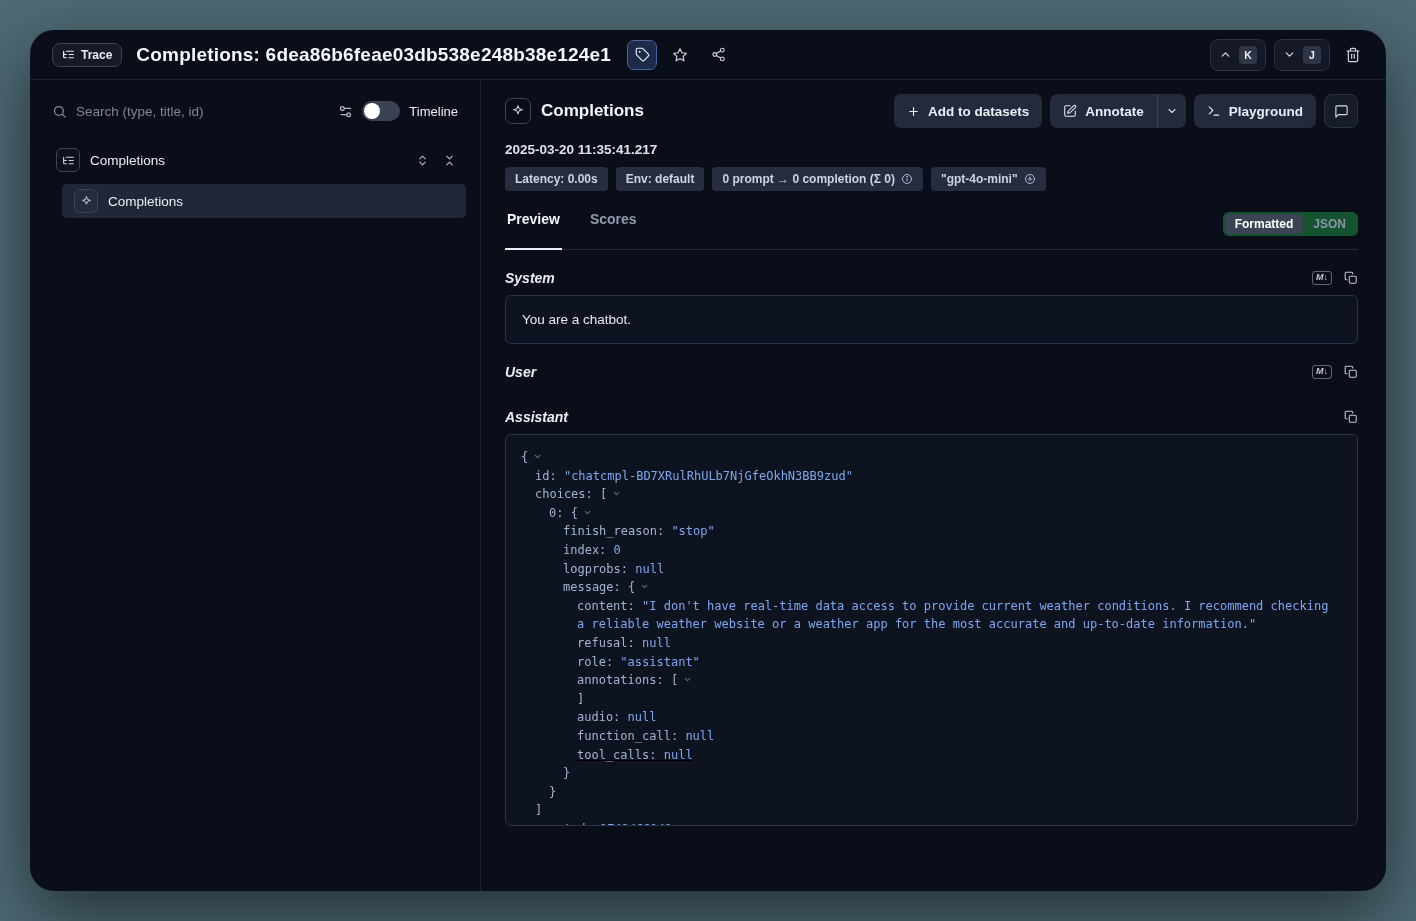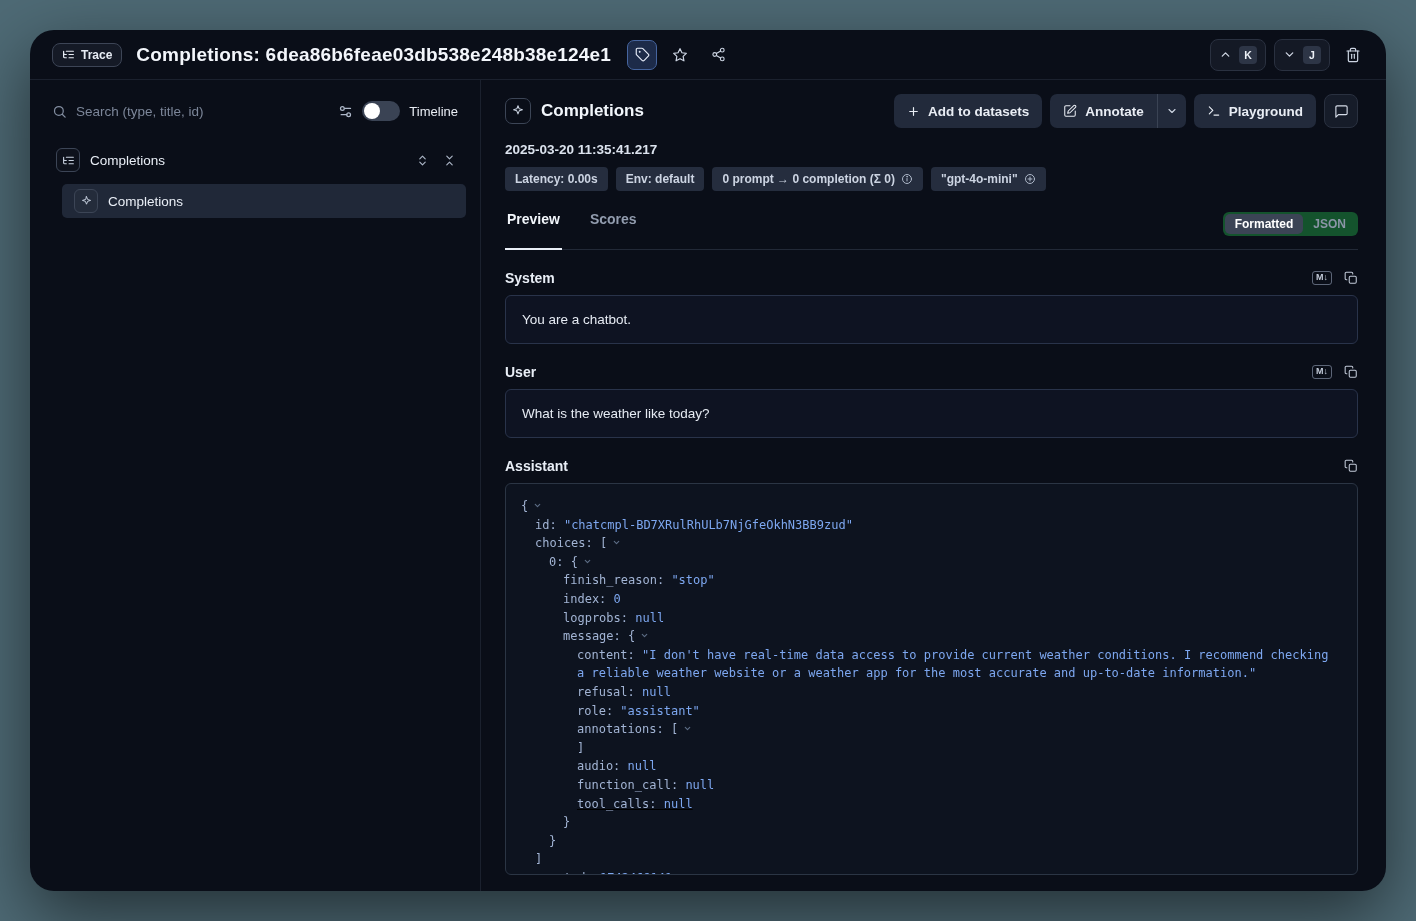--- a/index.html
+++ b/index.html
@@ -117,21 +117,21 @@
   }
   .badge .bicon { color: #aeb8c9; display: grid; place-items: center; }
   
   .tabs { display: flex; align-items: center; margin-top: 14px; border-bottom: 1px solid #222937; }
   .tab { padding: 6px 2px 21px; margin-right: 26px; font-size: 14px; color: #929cae; font-weight: 600; cursor: pointer; border-bottom: 2px solid transparent; margin-bottom: -1px; }
   .tab.active { color: #f2f6fb; font-weight: 700; border-bottom-color: #e9eef6; }
   .seg-toggle { margin-left: auto; margin-bottom: 7px; display: flex; align-items: center; background: #14532d; border-radius: 6px; padding: 2px; }
   .seg-opt { padding: 3px 10px; font-size: 12px; font-weight: 600; color: #8b95a7; border-radius: 5px; cursor: pointer; }
   .seg-opt.active { background: #3b4455; color: #ffffff; }
   
-  .section-header { display: flex; align-items: center; margin-top: 20px; margin-bottom: 9px; }
+  .section-header { display: flex; align-items: center; margin-top: 20px; margin-bottom: 9px; font-style: italic; }
   .section-title { font-size: 14px; font-weight: 700; color: #e9eef6; }
   .section-icons { margin-left: auto; display: flex; gap: 12px; align-items: center; color: #c3cbd9; }
   .section-icons > * { cursor: pointer; display: grid; place-items: center; }
   .md-chip {
     border: 1px solid rgba(137,149,170,.65); border-radius: 3px;
     font-size: 9px; font-weight: 700; padding: 1px 3px; color: #c3cbd9; line-height: 1.1;
   }
   .content-box {
     border: 1px solid #29334a; background: #0e1322; border-radius: 6px;
     padding: 16px; font-size: 13.5px; color: #e6ebf3;
@@ -403,21 +403,20 @@
         <span class="section-icons">
           <span class="md-chip">M↓</span>
           <span>
             <svg width="14" height="14" viewBox="0 0 24 24" fill="none" stroke="currentColor" stroke-width="1.8" stroke-linecap="round" stroke-linejoin="round">
                 <rect x="9" y="9" width="12" height="12" rx="2"></rect>
                 <path d="M5 15H4a2 2 0 0 1-2-2V4a2 2 0 0 1 2-2h9a2 2 0 0 1 2 2v1"></path>
               </svg>
           </span>
         </span>
       </div>
-      <div class="content-box">What is the weather like today?</div>
 
       <div class="section-header">
         <span class="section-title">Assistant</span>
         <span class="section-icons">
           <span>
             <svg width="14" height="14" viewBox="0 0 24 24" fill="none" stroke="currentColor" stroke-width="1.8" stroke-linecap="round" stroke-linejoin="round">
                 <rect x="9" y="9" width="12" height="12" rx="2"></rect>
                 <path d="M5 15H4a2 2 0 0 1-2-2V4a2 2 0 0 1 2-2h9a2 2 0 0 1 2 2v1"></path>
               </svg>
           </span>

